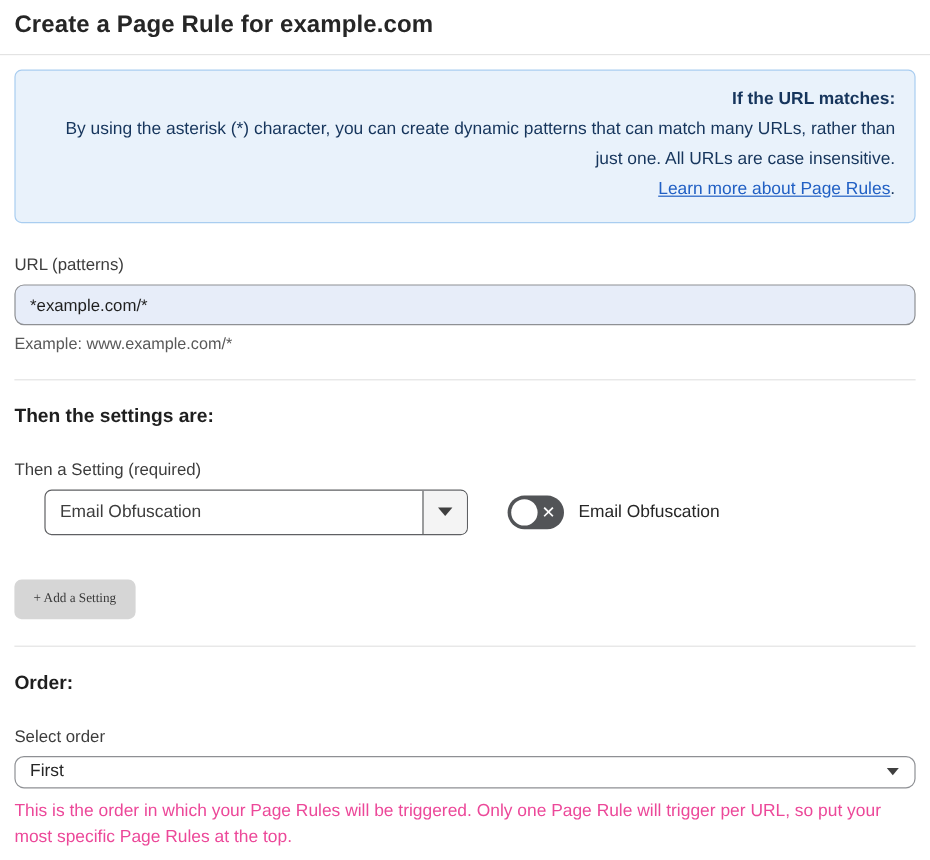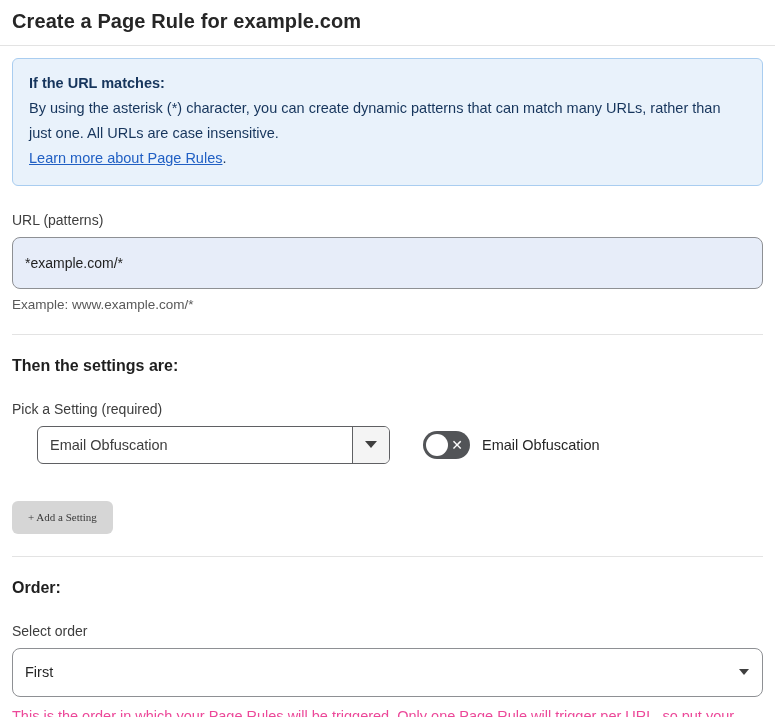--- a/index.html
+++ b/index.html
@@ -29,38 +29,39 @@
   
   .info-box {
     margin-top: 12px;
     background: #e9f2fb;
     border: 1px solid #a9cdf0;
     border-radius: 6px;
     padding: 12px 16px 14px 16px;
     color: #16355c;
     font-size: 14.5px;
     line-height: 1.72;
+    text-align: right;
   }
   .info-box .info-heading { font-weight: 700; font-size: 14.5px; }
   .info-box .info-body { max-width: 720px; }
   .info-box a.info-link {
     color: #2160c4;
     text-decoration: underline;
     cursor: pointer;
   }
 
   .field-label {
     font-size: 14px;
     color: #3d3d3d;
     margin-top: 26px;
     margin-bottom: 9px;
   }
   .url-input {
     width: 751px;
-    height: 52px;
+    height: 34px;
     background: #e7edf9;
     border: 1px solid #8e9094;
     border-radius: 8px;
     padding: 0 12px;
     font-size: 14px;
     color: #1f1f1f;
     font-family: "Liberation Sans", sans-serif;
     outline: none;
   }
   .helper-text {
@@ -152,21 +153,21 @@
     cursor: pointer;
     color: #3a3a3a;
     background: #d6d6d6;
   }
   .add-setting-btn { margin-top: 37px; }
 
   
   .order-select {
     position: relative;
     width: 751px;
-    height: 49px;
+    height: 27px;
     border: 1px solid #8e9094;
     border-radius: 8px;
     background: #ffffff;
     display: flex;
     align-items: center;
     padding: 0 12px;
     font-size: 14.5px;
     color: #262626;
     cursor: pointer;
     margin-top: 0;
@@ -203,21 +204,21 @@
   </div>
 
   <div class="field-label">URL (patterns)</div>
   <input class="url-input" type="text" value="*example.com/*" style="">
   <div class="helper-text">Example: www.example.com/*</div>
 
   <hr class="divider section-gap">
 
   <h2 class="section-heading">Then the settings are:</h2>
 
-  <div class="field-label">Pick a Setting (required)</div>
+  <div class="field-label">Then a Setting (required)</div>
 
   <div class="setting-row">
     <div class="picker">
       <div class="picker-value">Email Obfuscation</div>
       <div class="picker-arrow">
         <span class="tri-down"></span>
       </div>
     </div>
     <div class="toggle-group">
       <div class="toggle">

